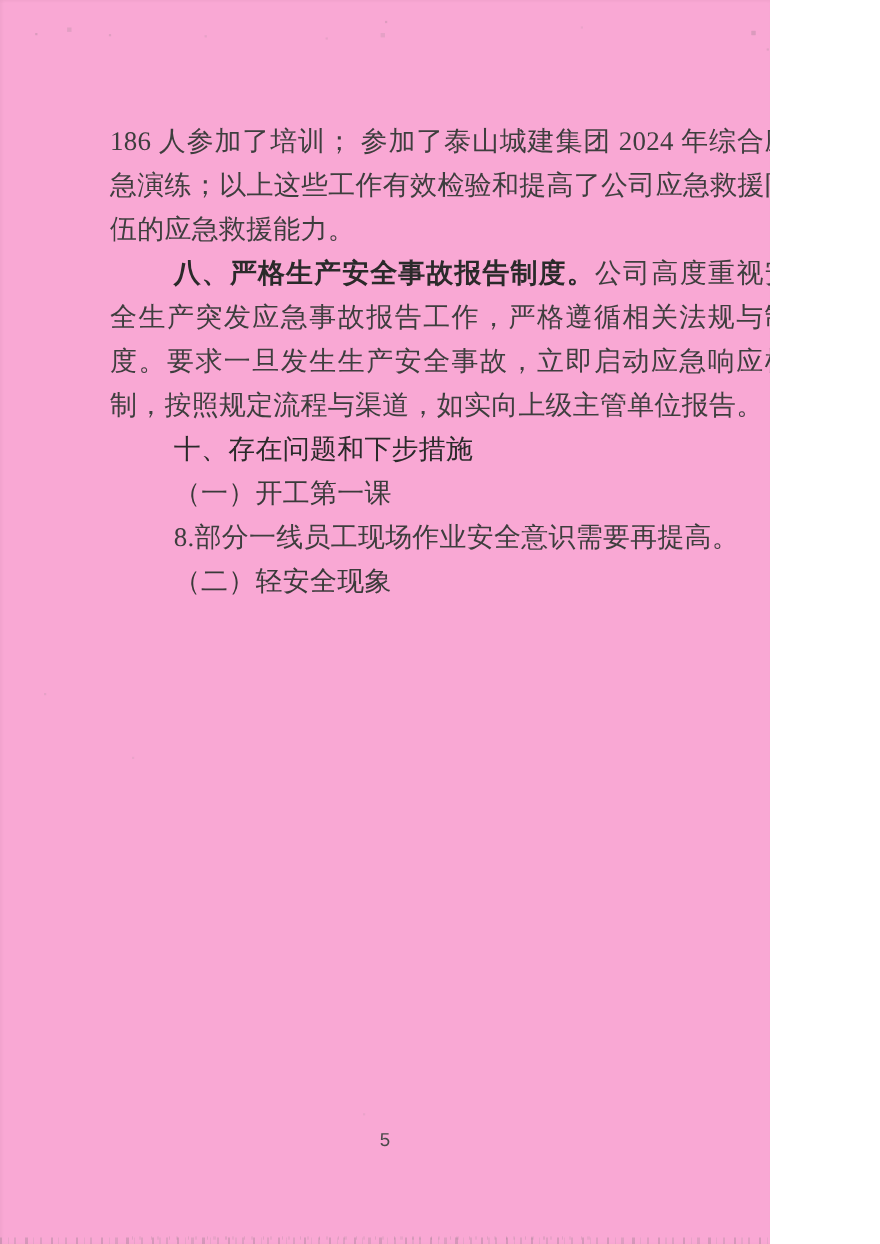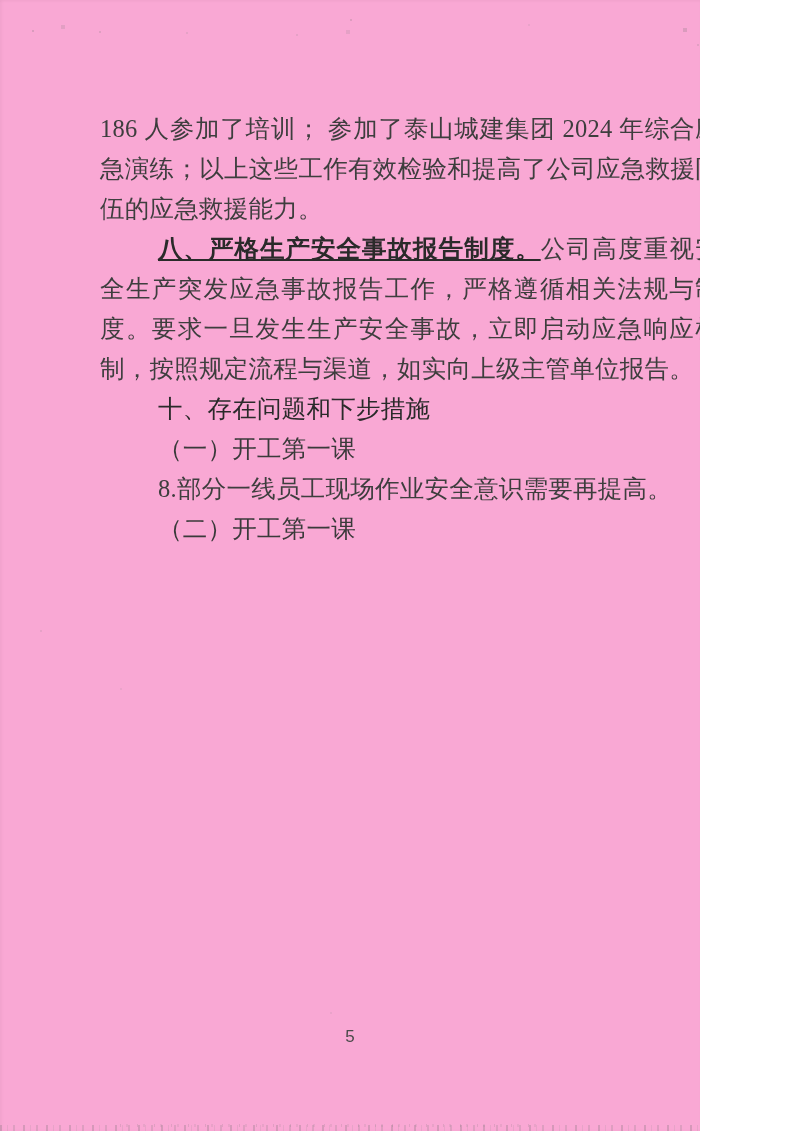--- a/index.html
+++ b/index.html
@@ -34,21 +34,20 @@
     font-weight: 400;
   }
   .text-block p.flush {
     text-indent: 0;
   }
   .lead-bold {
     font-family: "Liberation Sans", "DejaVu Sans", sans-serif;
     font-weight: 700;
     color: #2a2a2a;
     letter-spacing: 0;
-    text-decoration: underline;
   }
   p.heading-bold {
     font-family: "Liberation Sans", "DejaVu Sans", sans-serif;
     font-weight: 400;
     color: #2a2a2a;
   }
   p.kaiti-sub {
     color: #3a3a3a;
   }
   .page-number {
@@ -125,21 +124,21 @@
     <p><span class="lead-bold">八、严格生产安全事故报告制度。</span><span>公司高度重视安全生产突发应急事故报告工作，严格遵循相关法规与制度。要求一旦发生生产安全事故，立即启动应急响应机制，按照规定流程与渠道，如实向上级主管单位报告。</span></p>
 
 
     <p class="heading-bold"><span>十、存在问题和下步措施</span></p>
 
     <p class="kaiti-sub"><span>（一）开工第一课</span></p>
 
     <p><span>8.部分一线员工现场作业安全意识需要再提高。</span></p>
 
 
-    <p class="kaiti-sub"><span>（二）开工第一课</span></p>
+    <p class="kaiti-sub"><span>（二）轻安全现象</span></p>
 
 
   </div>
 
   <div class="page-number">5</div>
 
   <div class="scan-noise-bottom"></div>
   <div class="scan-noise-bottom2"></div>
 
 </div>

